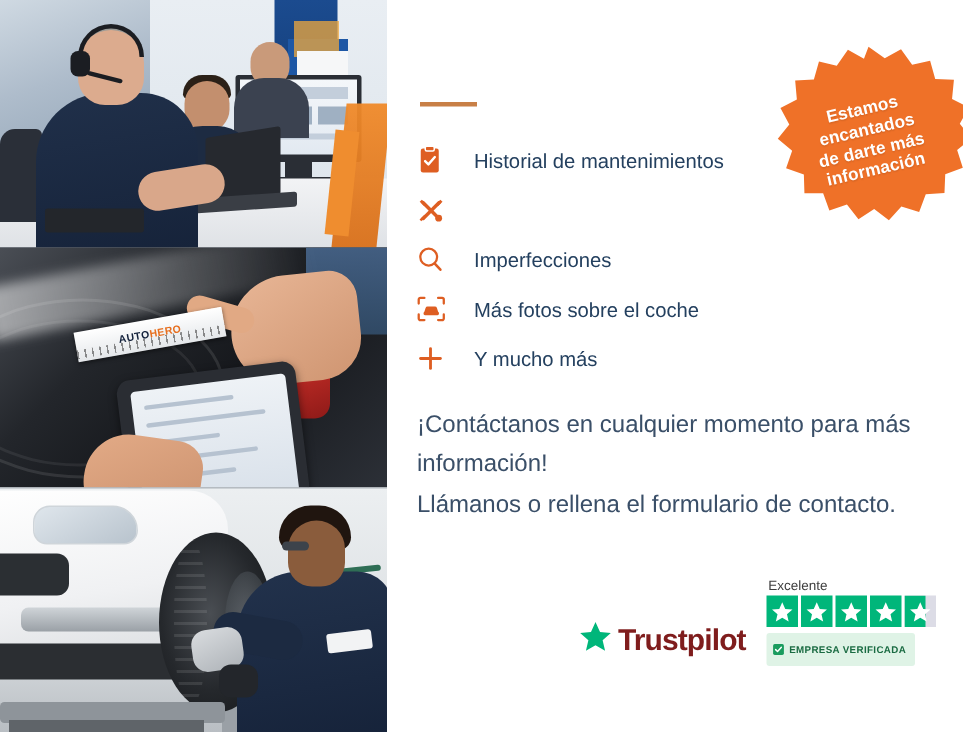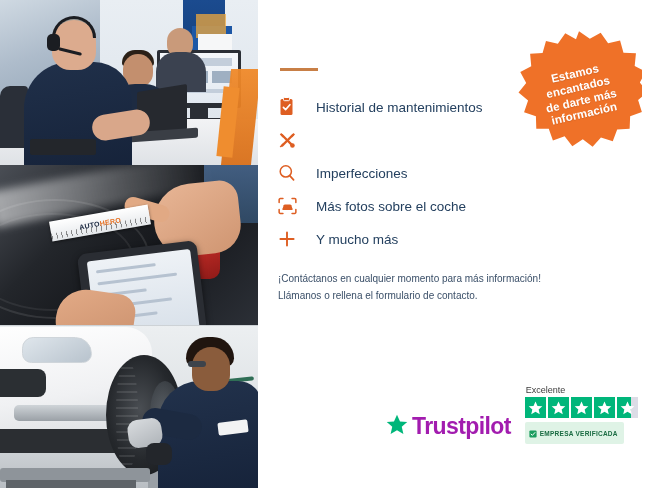--- a/index.html
+++ b/index.html
@@ -354,21 +354,21 @@
     width: 26px; height: 22px; flex: 0 0 26px;
     display: flex; align-items: center; justify-content: flex-start;
     color: #de5e22;
   }
   .feature-label {
     font-size: 13.5px; color: #24405f; margin-left: 12px;
   }
 
   .paragraph {
     margin-top: 16px;
-    font-size: 10px; line-height: 1.65; color: #3a4f68;
+    font-size: 16px; line-height: 1.65; color: #3a4f68;
   }
 
   
   .badge {
     position: absolute; right: 8px; top: 28px;
     width: 126px; height: 126px;
   }
   .badge svg { position: absolute; inset: 0; }
   .badge-inner {
     position: absolute; inset: 0;
@@ -384,21 +384,21 @@
     text-shadow: 0 1px 1px rgba(0,0,0,.10);
   }
 
   
   .trustpilot {
     position: absolute; left: 128px; bottom: 44px;
     display: flex; align-items: flex-end; gap: 14px;
   }
   .tp-logo { display: flex; align-items: center; gap: 4px; padding-bottom: 4px; }
   .tp-wordmark {
-    font-size: 23px; font-weight: bold; color: #a21caf; letter-spacing: -.6px;
+    font-size: 20px; font-weight: bold; color: #7f1d1d; letter-spacing: -.6px;
   }
   .tp-right { display: flex; flex-direction: column; align-items: flex-start; }
   .tp-excelente {
     font-size: 9px; color: #3d3d3d; margin-bottom: 2px; margin-left: 1px;
   }
   .tp-stars { display: flex; gap: 2px; }
   .tp-star {
     width: 21px; height: 21px; background: #00b67a;
     display: flex; align-items: center; justify-content: center;
     position: relative; overflow: hidden;

